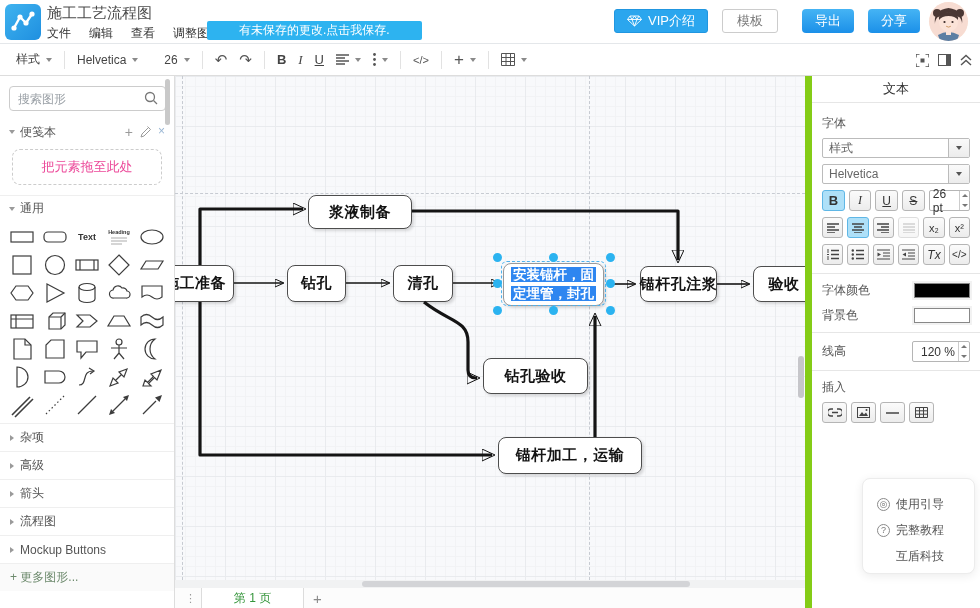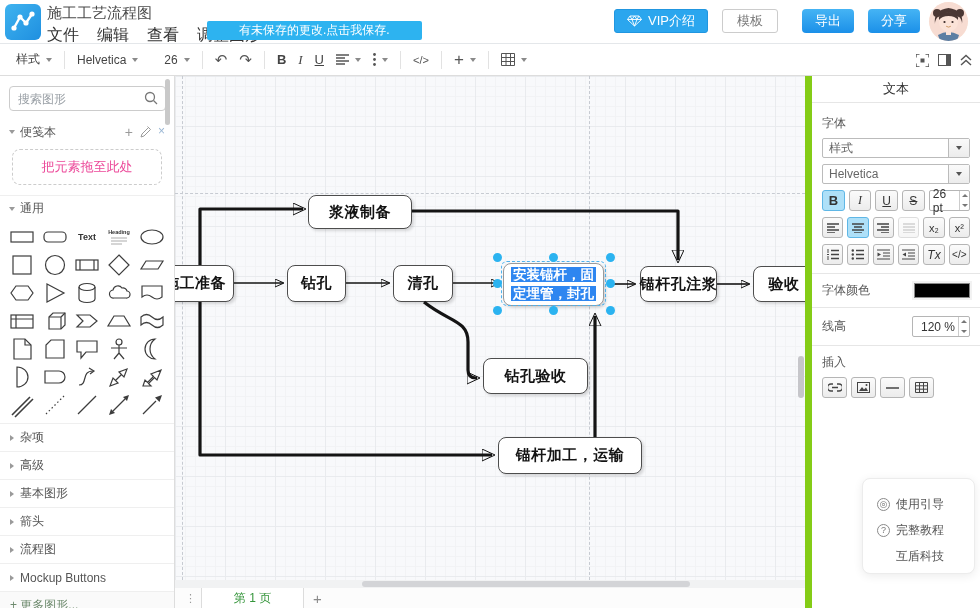--- a/index.html
+++ b/index.html
@@ -4,21 +4,21 @@
 <style>
   *{box-sizing:border-box;margin:0;padding:0}
   html,body{width:980px;height:608px;overflow:hidden}
   body{font-family:"Liberation Sans","DejaVu Sans",sans-serif;background:#fff;position:relative;font-size:12px;color:#444}
 
   
   .header{position:absolute;left:0;top:0;width:980px;height:44px;background:#fff;border-bottom:1px solid #e4e7ea;z-index:30}
   .logo{position:absolute;left:5px;top:4px;width:36px;height:36px;border-radius:6px;background:linear-gradient(135deg,#3fb3ef,#1f8fe0)}
   .doc-title{position:absolute;left:47px;top:4px;font-size:15px;color:#4a4a4a}
   .menu-row{position:absolute;left:47px;top:25px;display:flex;gap:18px}
-  .menu-item{font-size:16px;color:#333;cursor:pointer}
+  .menu-item{font-size:12px;color:#333;cursor:pointer}
   .save-notice{position:absolute;left:207px;top:21px;height:19px;line-height:19px;padding:0 32px;background:#2db3f0;color:#fff;font-size:12px;border-radius:2px}
   .hdr-btns{position:absolute;right:60px;top:9px;display:flex;gap:14px;align-items:center}
   .btn-vip{display:flex;align-items:center;gap:6px;background:#2ba6ee;color:#fff;border:1px solid #2196e0;border-radius:3px;height:24px;padding:0 12px;font-size:13px}
   .btn-tpl{background:#fff;color:#777;border:1px solid #ccc;border-radius:3px;height:24px;padding:0 14px;font-size:13px;display:flex;align-items:center}
   .btn-blue{background:linear-gradient(180deg,#45b4f4,#1b90e8);color:#fff;border-radius:4px;height:24px;padding:0 13px;font-size:13px;display:flex;align-items:center}
   .avatar{position:absolute;right:12px;top:2px;width:39px;height:39px;border-radius:50%;overflow:hidden;background:#fde8dc}
 
   
   .toolbar{position:absolute;left:0;top:44px;width:980px;height:32px;background:#fff;border-bottom:1px solid #ddd;display:flex;align-items:center;padding:0 10px;z-index:29}
   .tb-item{display:flex;align-items:center;gap:4px;color:#444;font-size:12px;padding:0 6px;height:22px;cursor:pointer}
@@ -454,24 +454,20 @@
       </div>
     </div>
   <div class="cat-list" id="cat-list">
       <div class="cat-item">
         <span class="tri"></span>
         <span>杂项</span>
       </div>
       <div class="cat-item">
         <span class="tri"></span>
         <span>高级</span>
-      </div>
-      <div class="cat-item">
-        <span class="tri"></span>
-        <span>基本图形</span>
       </div>
       <div class="cat-item">
         <span class="tri"></span>
         <span>箭头</span>
       </div>
       <div class="cat-item">
         <span class="tri"></span>
         <span>流程图</span>
       </div>
       <div class="cat-item">
@@ -651,20 +647,24 @@
           <span>&lt;/&gt;</span>
         </div>
     </div>
 
     <div class="rp-div"></div>
 
     <div class="color-row">
       <span>字体颜色</span>
       <span class="swatch" id="font-color-swatch" style="background: rgb(0, 0, 0);"></span>
     </div>
+    <div class="color-row">
+      <span>背景色</span>
+      <span class="swatch" id="bg-color-swatch" style="background: rgb(255, 255, 255);"></span>
+    </div>
 
     <div class="rp-div"></div>
 
     <div class="lh-row">
       <span>线高</span>
       <div class="num-box" style="width:58px">
         <span class="num-text" style="margin-left:auto">120 %</span>
         <span class="spin">
             <span class="up"></span>
             <span class="dn"></span>

